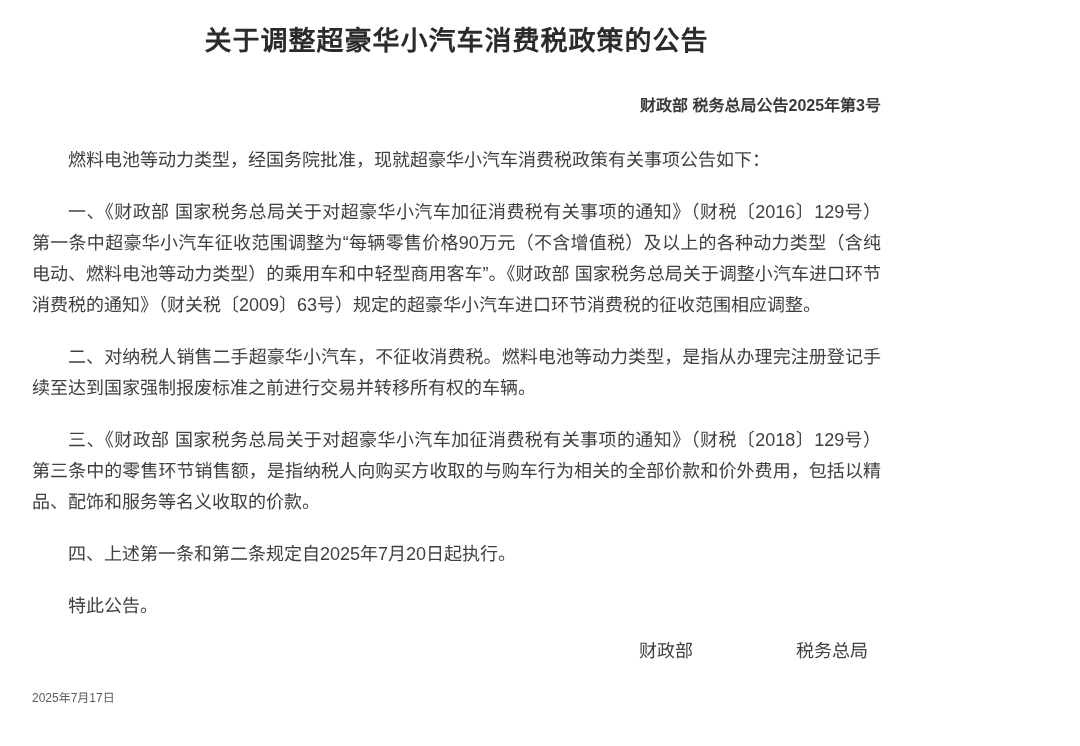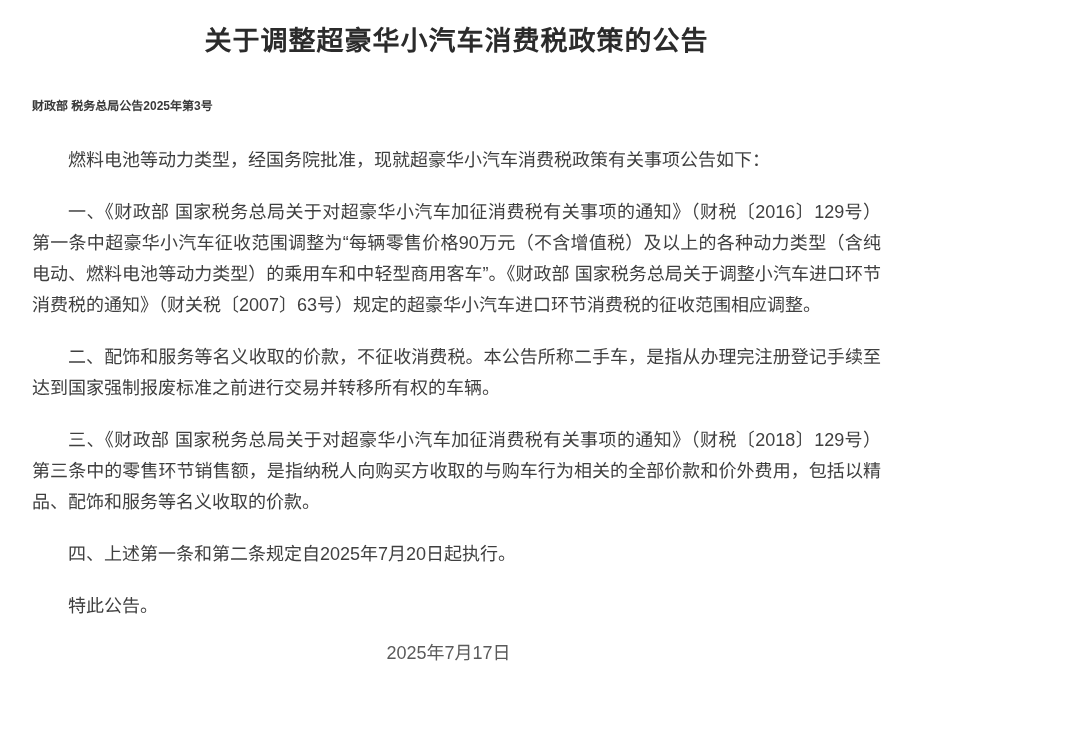--- a/index.html
+++ b/index.html
@@ -25,22 +25,22 @@
     margin: 0;
     text-align: center;
     font-size: 27px;
     line-height: 34px;
     font-weight: 700;
     letter-spacing: 1px;
     color: #2b2b2b;
   }
   .doc-number {
     margin: 37px 0 8px 0;
-    text-align: left;
-    font-size: 12px;
+    text-align: right;
+    font-size: 16px;
     line-height: 22px;
     font-weight: 700;
     color: #3a3a3a;
   }
   .doc-body {
     margin-top: 28px;
     font-size: 18px;
     line-height: 31px;
     color: #3f3f3f;
   }
@@ -59,47 +59,51 @@
     gap: 103px;
     margin-top: 14px;
     padding-right: 13px;
     font-size: 18px;
     line-height: 31px;
     color: #3f3f3f;
   }
   .date-row {
     margin-top: 16px;
     padding-right: 16px;
-    text-align: center;
-    font-size: 18px;
+    text-align: left;
+    font-size: 12px;
     line-height: 31px;
     color: #5a5a5a;
   }
 </style>
 </head>
 <body>
 
 <div class="doc">
 
   <h1 class="doc-title">关于调整超豪华小汽车消费税政策的公告</h1>
 
   <div class="doc-number">财政部 税务总局公告2025年第3号</div>
 
   <div class="doc-body">
 
       <p>燃料电池等动力类型，经国务院批准，现就超豪华小汽车消费税政策有关事项公告如下：</p>
 
-      <p>一、《财政部 国家税务总局关于对超豪华小汽车加征消费税有关事项的通知》（财税〔2016〕129号）第一条中超豪华小汽车征收范围调整为“每辆零售价格90万元（不含增值税）及以上的各种动力类型（含纯电动、燃料电池等动力类型）的乘用车和中轻型商用客车”。《财政部 国家税务总局关于调整小汽车进口环节消费税的通知》（财关税〔2007〕63号）规定的超豪华小汽车进口环节消费税的征收范围相应调整。</p>
+      <p>一、《财政部 国家税务总局关于对超豪华小汽车加征消费税有关事项的通知》（财税〔2016〕129号）第一条中超豪华小汽车征收范围调整为“每辆零售价格90万元（不含增值税）及以上的各种动力类型（含纯电动、燃料电池等动力类型）的乘用车和中轻型商用客车”。《财政部 国家税务总局关于调整小汽车进口环节消费税的通知》（财关税〔2009〕63号）规定的超豪华小汽车进口环节消费税的征收范围相应调整。</p>
 
 
-      <p>二、配饰和服务等名义收取的价款，不征收消费税。本公告所称二手车，是指从办理完注册登记手续至达到国家强制报废标准之前进行交易并转移所有权的车辆。</p>
+      <p>二、对纳税人销售二手超豪华小汽车，不征收消费税。燃料电池等动力类型，是指从办理完注册登记手续至达到国家强制报废标准之前进行交易并转移所有权的车辆。</p>
 
       <p>三、《财政部 国家税务总局关于对超豪华小汽车加征消费税有关事项的通知》（财税〔2018〕129号）第三条中的零售环节销售额，是指纳税人向购买方收取的与购车行为相关的全部价款和价外费用，包括以精品、配饰和服务等名义收取的价款。</p>
 
       <p>四、上述第一条和第二条规定自2025年7月20日起执行。</p>
 
       <p>特此公告。</p>
     </div>
 
+  <div class="sig-row">
+    <span>财政部</span>
+    <span>税务总局</span>
+  </div>
 
   <div class="date-row">2025年7月17日</div>
 
 </div>
 
 </body></html>

